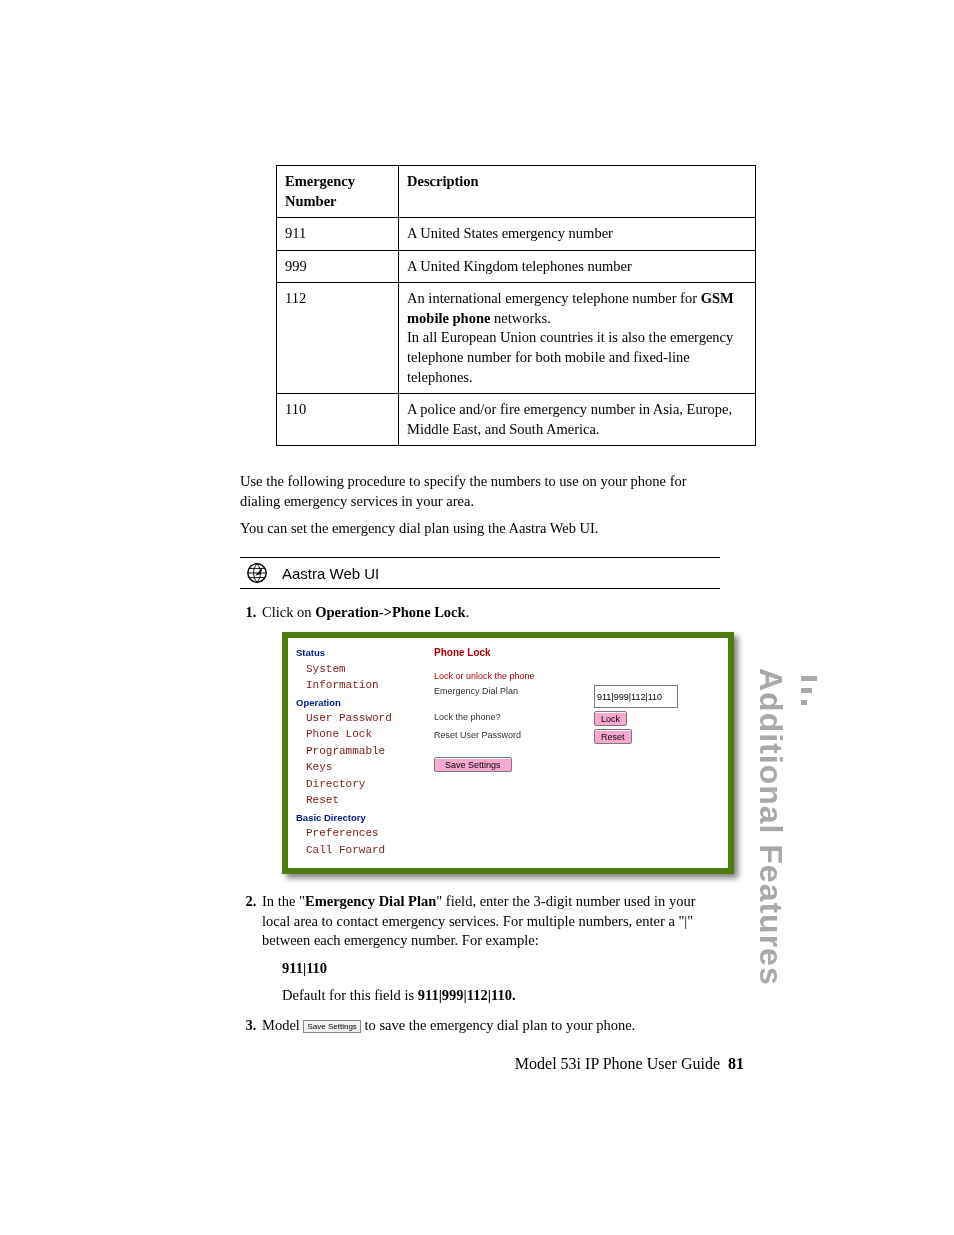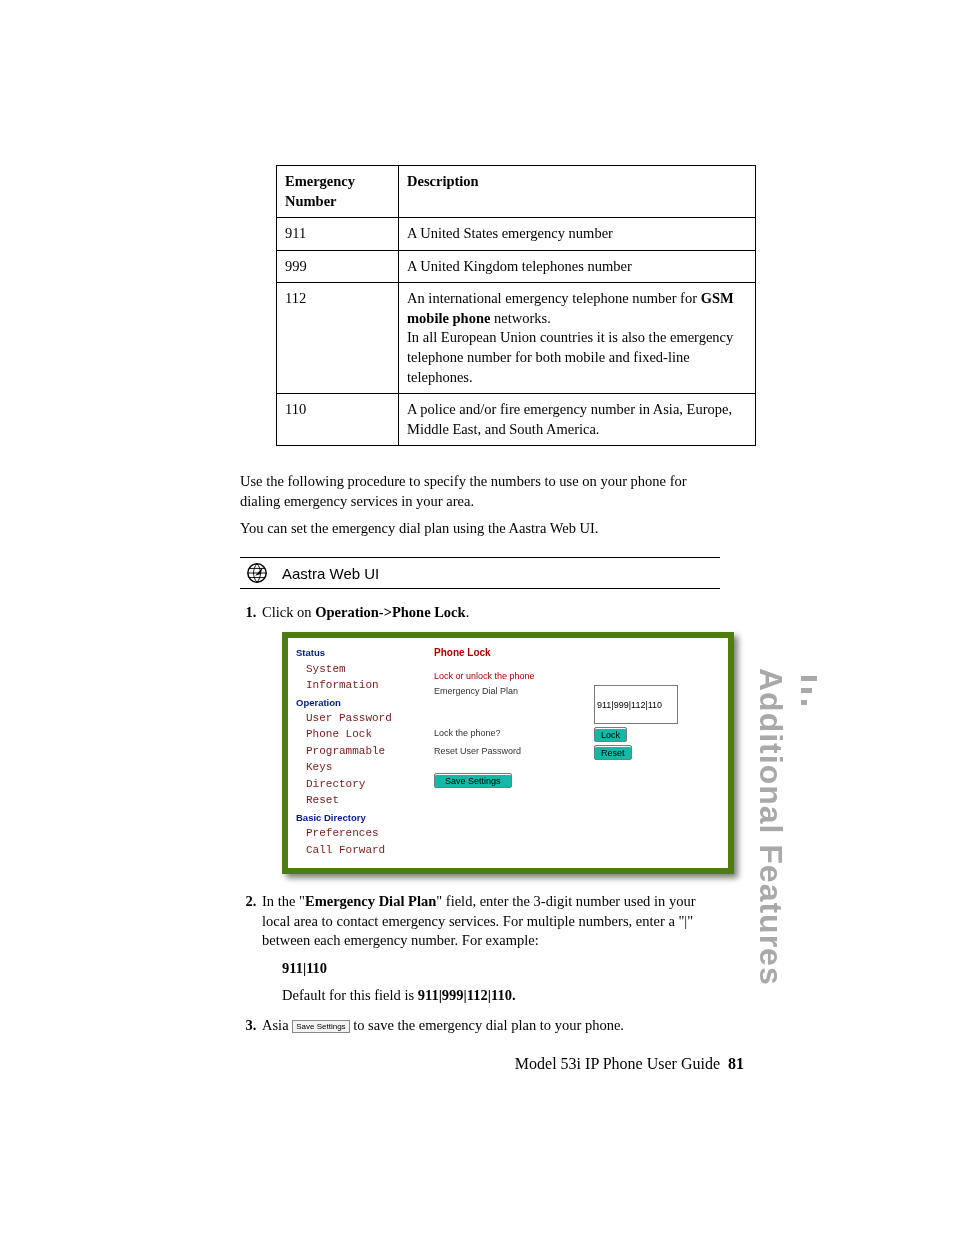--- a/index.html
+++ b/index.html
@@ -85,25 +85,25 @@
     flex: 1;
     padding: 8px 10px 12px 10px;
   }
   .shot .title { font-weight: bold; color: #b00000; font-size: 10px; margin-bottom: 10px; }
   .shot .row { display: flex; align-items: flex-start; margin-bottom: 3px; }
   .shot .lbl { width: 160px; color: #333; font-size: 9px; }
   .shot .link { color: #b00000; font-size: 9px; text-decoration: none; }
   .shot .inp {
     font-size: 9px; font-family: Tahoma, Arial, sans-serif;
     height: 13px; width: 78px; border: 1px solid #7a7a7a;
-    padding: 12px 2px; background: #fff;
+    padding: 4px 2px; background: #fff;
   }
   .shot .btn {
     font-size: 9px; font-family: Tahoma, Arial, sans-serif;
-    height: 15px; border: 1px solid #7a7a7a; background: #14b8a6;
+    height: 15px; border: 1px solid #7a7a7a; background: #f9a8d4;
     padding: 0 6px; border-radius: 2px;
     box-shadow: inset 0 1px 0 #fff;
   }
   .shot .btn-save { margin-top: 10px; padding: 0 10px; }
 
   .tinybtn {
     display: inline-block;
     font-size: 8px;
     font-family: Tahoma, Arial, sans-serif;
     border: 1px solid #888;
@@ -241,21 +241,21 @@
 
     <li>
       <span>In the "</span><b>Emergency Dial Plan</b><span>" field, enter the 3-digit number used in your local area to contact emergency services. For multiple numbers, enter a "|" between each emergency number. For example:</span>
       <div class="sub"><b>911|110</b></div>
       <div class="sub">
         <span>Default for this field is </span><b>911|999|112|110.</b>
       </div>
     </li>
 
     <li>
-      <span>Asia </span>
+      <span>Model </span>
       <span class="tinybtn">Save Settings</span>
       <span> to save the emergency dial plan to your phone.</span>
     </li>
   </ol>
 </div>
 
 <div class="side-tab">Additional Features</div>
 
 <div class="footer">
   <span>Model 53i IP Phone User Guide</span>&nbsp;&nbsp;<span class="pn">81</span>

